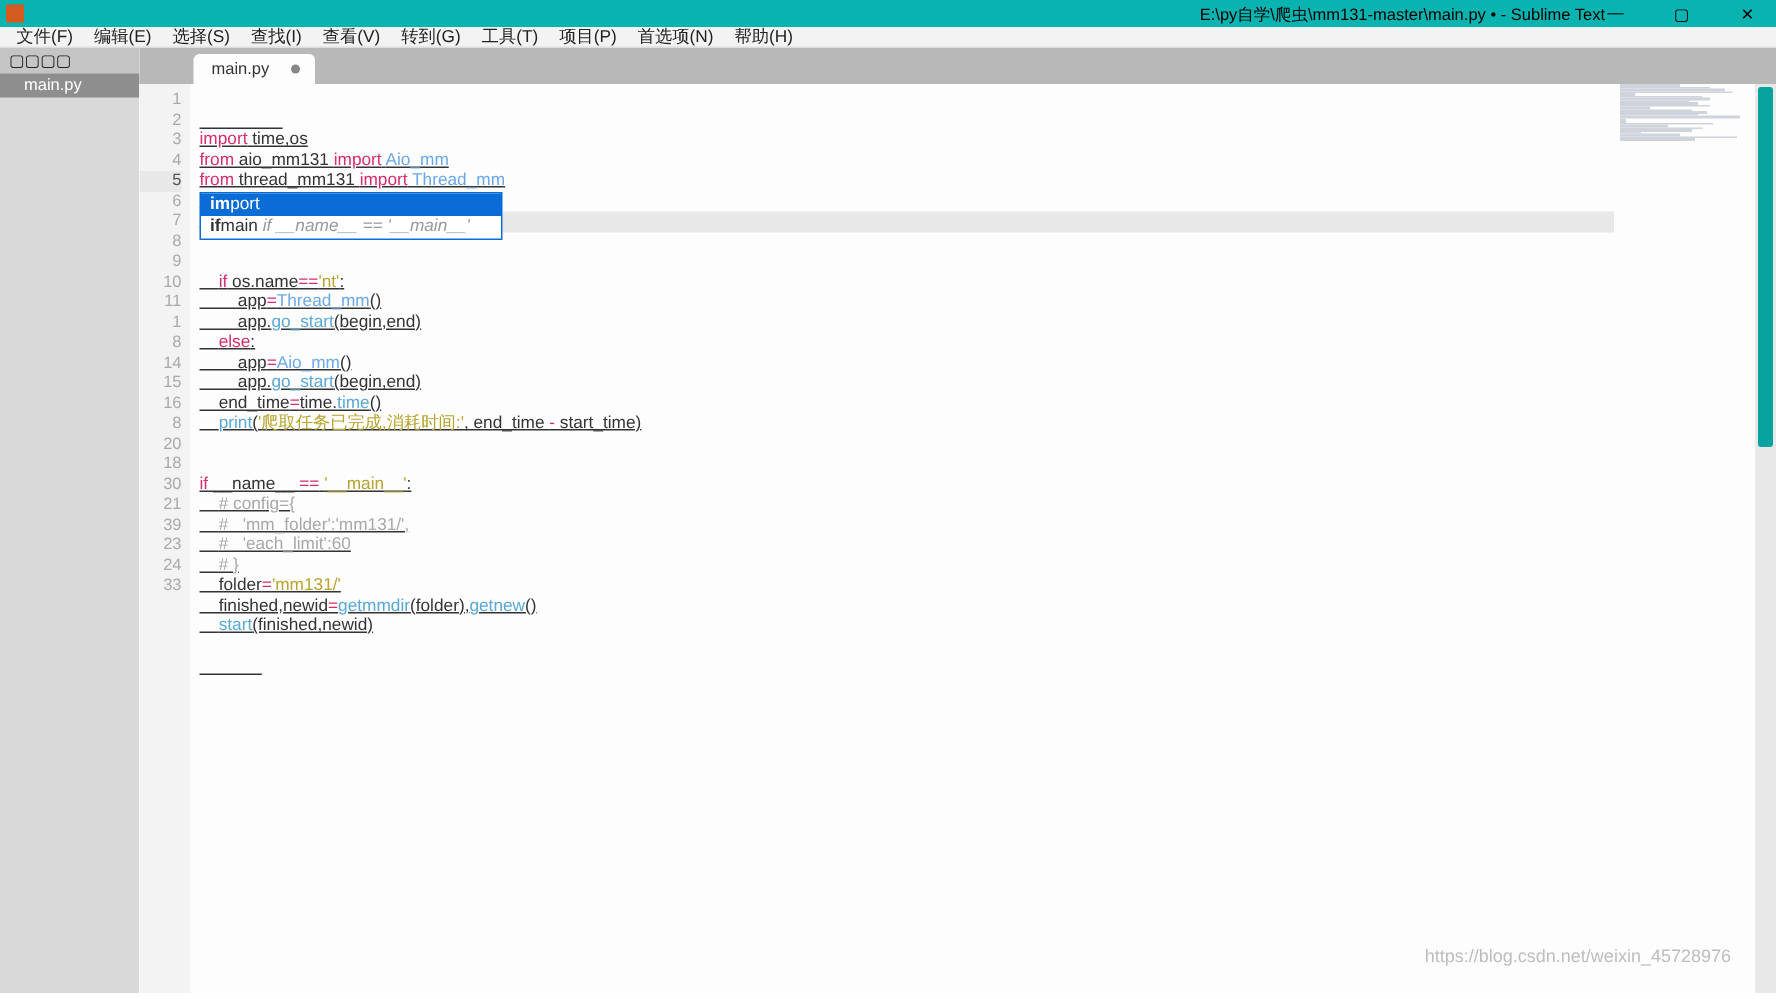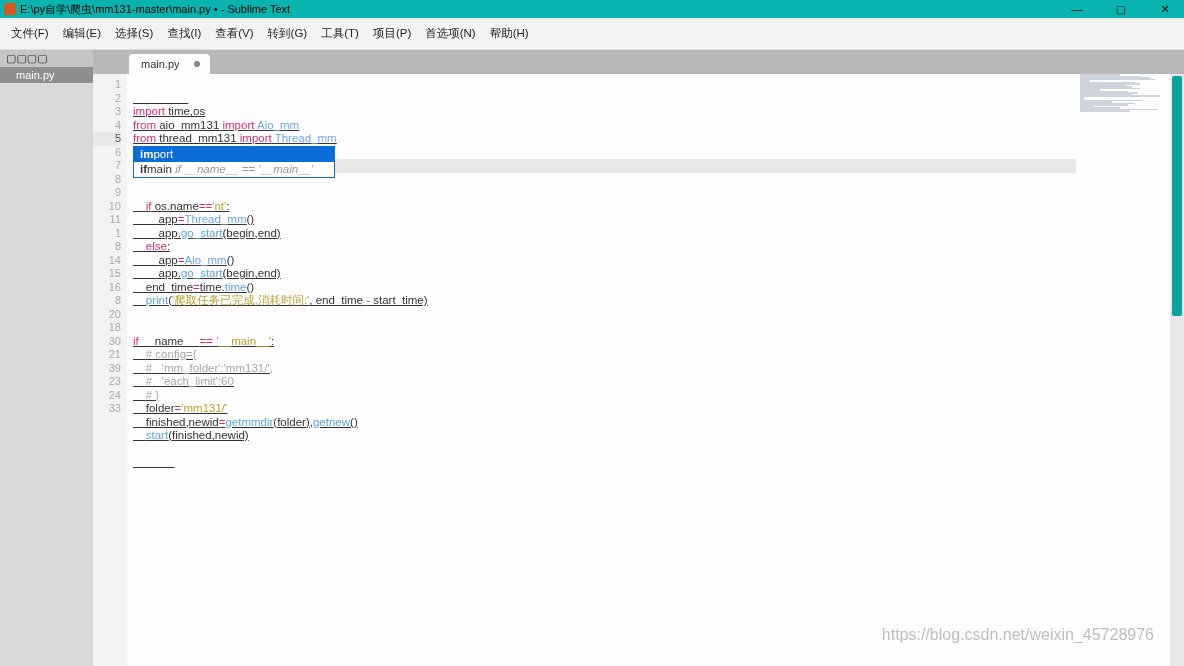--- a/index.html
+++ b/index.html
@@ -1,22 +1,22 @@
 <!DOCTYPE html>
 <html><head>
 <meta charset="utf-8">
 <style>
 *{margin:0;padding:0;box-sizing:border-box;font-family:"Microsoft YaHei",Arial,sans-serif;}
 html,body{width:1184px;height:666px;overflow:hidden;background:#fff;}
-.titlebar{height:18px;background:#09b3af;display:flex;align-items:center;padding:0 4px;font-size:11px;color:#000;}
+.titlebar{height:18px;background:#09b3af;display:flex;align-items:center;padding:0 4px;font-size:11px;color:#000;text-align:right;}
 .titlebar .ticon{width:12px;height:12px;background:#d45b1f;margin-right:4px;}
 .titlebar .title{flex:1;white-space:nowrap;overflow:hidden;}
 .titlebar .wbtns{display:flex;gap:30px;padding-right:8px;}
 .titlebar .wbtn{width:14px;height:14px;display:flex;align-items:center;justify-content:center;color:#000;font-size:11px;}
-.menubar{height:32px;background:#f3f3f3;display:flex;align-items:center;padding:0 4px;font-size:11.5px;color:#222;border-bottom:1px solid #ddd;}
+.menubar{height:14px;background:#f3f3f3;display:flex;align-items:center;padding:0 4px;font-size:11.5px;color:#222;border-bottom:1px solid #ddd;}
 .menubar span{padding:0 7px;cursor:default;}
 .body{display:flex;height:630px;}
 .sidebar{width:93px;background:#d9d9d9;display:flex;flex-direction:column;font-size:11px;}
 .sidebar .grp{background:#c5c5c5;color:#222;padding:2px 6px;}
 .sidebar .file{background:#8e8e8e;color:#fff;padding:2px 6px 2px 16px;}
 .main{flex:1;display:flex;flex-direction:column;background:#fff;position:relative;}
 .tabs{height:24px;background:#b8b8b8;display:flex;align-items:flex-end;padding-left:36px;}
 .tab{height:20px;background:#fdfdfd;border-radius:4px 4px 0 0;padding:0 30px 0 12px;font-size:11px;color:#333;display:flex;align-items:center;position:relative;}
 .tab .dot{position:absolute;right:10px;top:7px;width:6px;height:6px;border-radius:50%;background:#888;}
 .editor{flex:1;display:flex;background:#fdfdfd;position:relative;overflow:hidden;}
@@ -34,21 +34,21 @@
 .op{color:#d62d6e;}
 .ac{position:absolute;left:6px;top:71.5px;border:1px solid #0a6cd6;background:#fff;font-size:11.5px;font-family:Consolas,monospace;}
 .ac .row{padding:0 6px;height:15px;line-height:15px;width:200px;}
 .ac .row.sel{background:#0a6cd6;color:#fff;}
 .ac .trig{font-weight:bold;}
 .ac .hint{color:#999;font-style:italic;}
 .minimap{position:absolute;right:14px;top:0;width:94px;height:100%;background:#fdfdfd;}
 .minimap .mline{height:1.5px;margin-left:4px;background:#cfd4dc;}
 .vscroll{position:absolute;right:0;top:0;width:14px;height:100%;background:#e8e8e8;}
 .vscroll .thumb{width:10px;margin:2px;height:240px;background:#08a39f;border-radius:2px;}
-.watermark{position:absolute;right:30px;bottom:22px;color:#bdbdbd;font-size:16px;font-family:Arial;}
+.watermark{position:absolute;right:30px;bottom:22px;color:#bdbdbd;font-size:12px;font-family:Arial;}
 </style>
 </head>
 <body>
 
 <div class="titlebar">
   <div class="ticon"></div>
   <div class="title">E:\py自学\爬虫\mm131-master\main.py • - Sublime Text</div>
   <div class="wbtns">
     <div class="wbtn">—</div>
     <div class="wbtn">▢</div>

